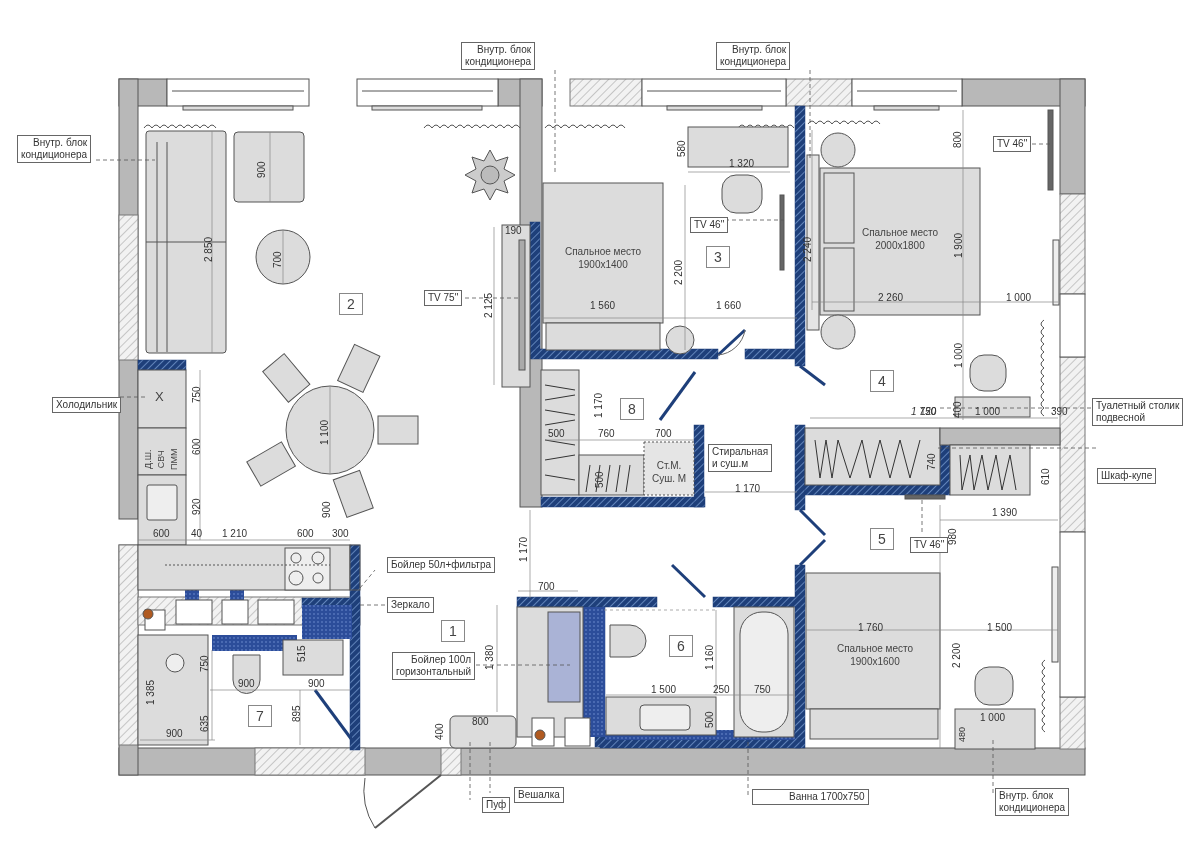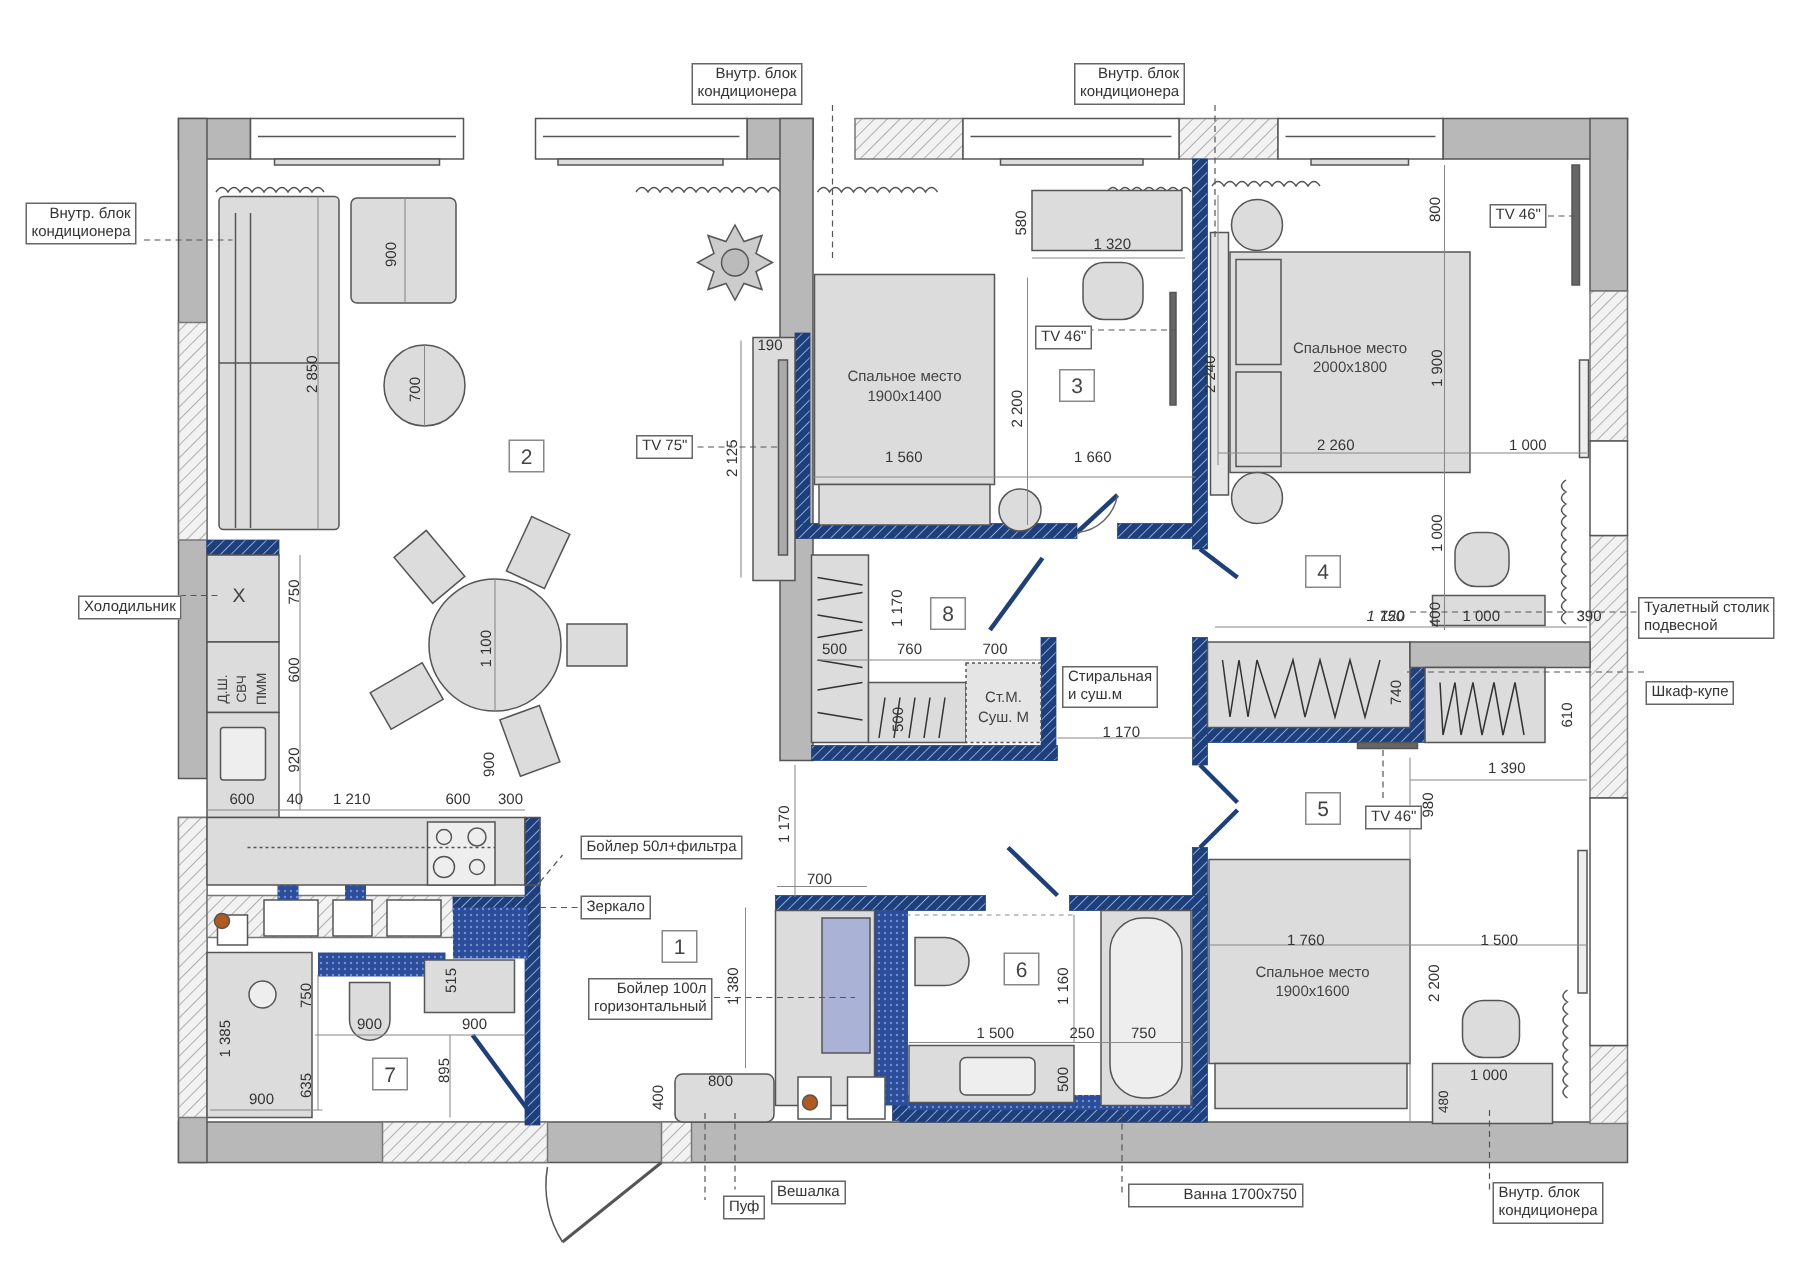--- a/index.html
+++ b/index.html
@@ -333,21 +333,21 @@
   <div>горизонтальный</div>
 </div>
 <div class="lbl" style="left:708px;top:444px;">
   <div>Стиральная</div>
   <div>и суш.м</div>
 </div>
 <div class="lbl" style="left:1092px;top:398px;">
   <div>Туалетный столик</div>
   <div>подвесной</div>
 </div>
-<div class="lbl" style="left:1097px;top:454px;">Шкаф-купе</div>
+<div class="lbl" style="left:1097px;top:468px;">Шкаф-купе</div>
 <div class="lbl" style="left:482px;top:797px;">Пуф</div>
 <div class="lbl" style="left:514px;top:787px;">Вешалка</div>
 <div class="lbl" style="left:752px;top:789px;padding-left:36px;">Ванна 1700х750</div>
 
 <div class="furn-text" style="left:553px;top:245px;width:100px;">
   <div>Спальное место</div>
   <div>1900х1400</div>
 </div>
 <div class="furn-text" style="left:850px;top:226px;width:100px;">
   <div>Спальное место</div>

